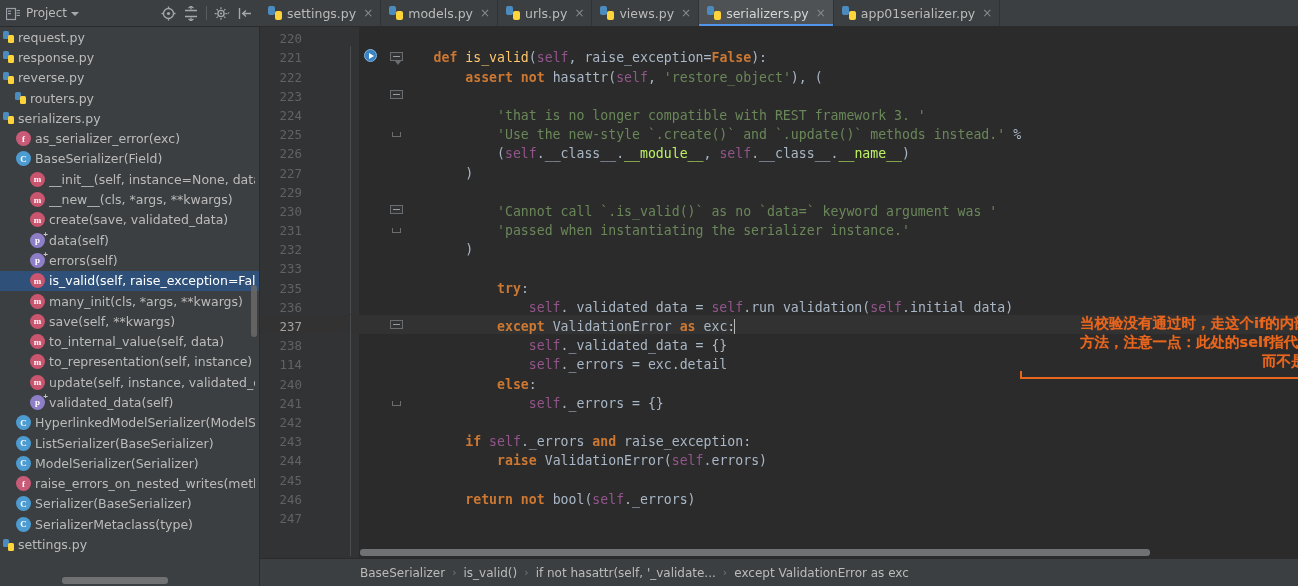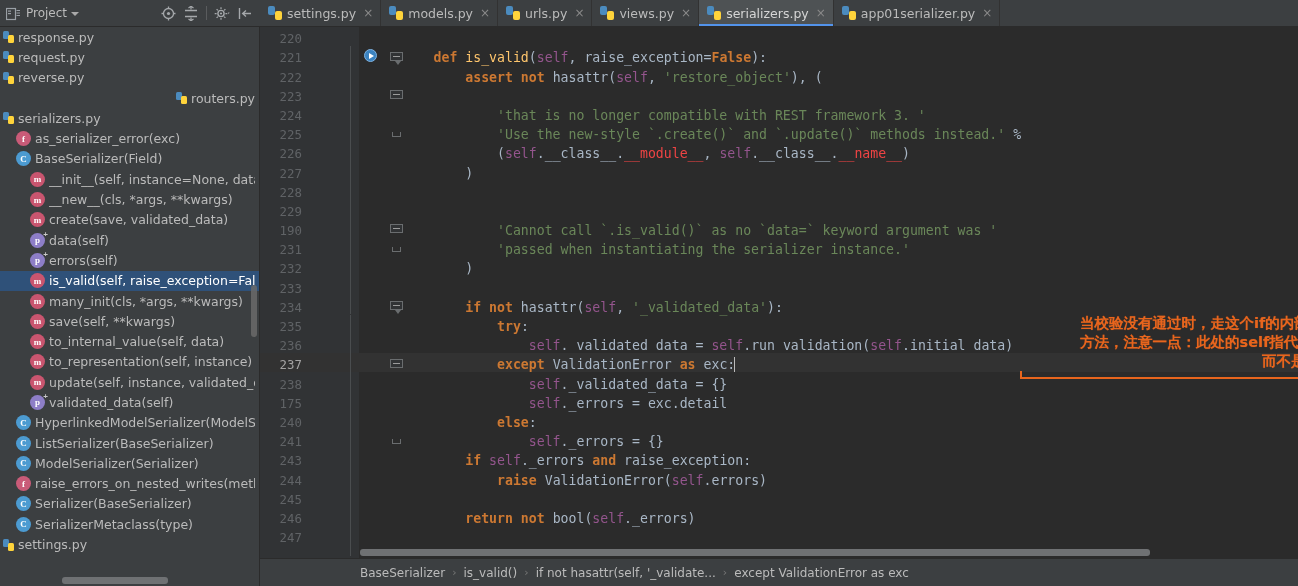--- a/index.html
+++ b/index.html
@@ -314,21 +314,21 @@
     border-left: 5px solid #ffffff;
     border-top: 3.5px solid transparent;
     border-bottom: 3.5px solid transparent;
   }
 
   
   .kw  { color: #cc7832; font-weight: bold; }
   .fn  { color: #ffc66d; }
   .slf { color: #94558d; }
   .str { color: #6a8759; }
-  .dnd { color: #ef4444; }
+  .dnd { color: #bef264; }
   .cls { color: #a9b7c6; }
   .pln { color: #a9b7c6; }
 
   .caret {
     display: inline-block;
     width: 1px;
     height: 15px;
     background: #bbbbbb;
     vertical-align: -3px;
     margin: 0 -1px;
@@ -496,37 +496,37 @@
 
   <div class="main-row">
 
     <div class="sidebar">
       <div class="tree" id="tree-root">
           <div class="tree-row" style="padding-left: 2px;">
             <span class="file-icon">
               <span class="fb fb-blue"></span>
               <span class="fb fb-yellow"></span>
             </span>
-            <span class="tree-label">response.py</span>
+            <span class="tree-label">request.py</span>
           </div>
           <div class="tree-row" style="padding-left: 2px;">
             <span class="file-icon">
               <span class="fb fb-blue"></span>
               <span class="fb fb-yellow"></span>
             </span>
-            <span class="tree-label">request.py</span>
+            <span class="tree-label">response.py</span>
           </div>
           <div class="tree-row" style="padding-left: 2px;">
             <span class="file-icon">
               <span class="fb fb-blue"></span>
               <span class="fb fb-yellow"></span>
             </span>
             <span class="tree-label">reverse.py</span>
           </div>
-          <div class="tree-row" style="padding-left: 14px; justify-content: flex-end;">
+          <div class="tree-row" style="padding-left: 14px;">
             <span class="file-icon">
               <span class="fb fb-blue"></span>
               <span class="fb fb-yellow"></span>
             </span>
             <span class="tree-label">routers.py</span>
           </div>
           <div class="tree-row" style="padding-left: 2px;">
             <span class="file-icon">
               <span class="fb fb-blue"></span>
               <span class="fb fb-yellow"></span>
@@ -632,34 +632,33 @@
         <div class="gutter"></div>
         <div class="lines" id="lines-root">
             <div class="line"><span class="lnum">220</span><span class="gut-mark"></span><span class="code"></span></div>
             <div class="line"><span class="lnum">221</span><span class="gut-mark"><span class="run-gutter-icon"></span><span class="fold-box arrow"></span></span><span class="code"><span class="pln">        </span><span class="kw">def </span><span class="fn">is_valid</span><span class="pln">(</span><span class="slf">self</span><span class="pln">, raise_exception=</span><span class="kw">False</span><span class="pln">):</span></span></div>
             <div class="line"><span class="lnum">222</span><span class="gut-mark"></span><span class="code"><span class="pln">            </span><span class="kw">assert not </span><span class="pln">hasattr(</span><span class="slf">self</span><span class="pln">, </span><span class="str">'restore_object'</span><span class="pln">), (</span></span></div>
             <div class="line"><span class="lnum">223</span><span class="gut-mark"><span class="fold-box"></span></span><span class="code"><span class="pln">                </span></span></div>
             <div class="line"><span class="lnum">224</span><span class="gut-mark"></span><span class="code"><span class="pln">                </span><span class="str">'that is no longer compatible with REST framework 3. '</span></span></div>
             <div class="line"><span class="lnum">225</span><span class="gut-mark"><span class="fold-end"></span></span><span class="code"><span class="pln">                </span><span class="str">'Use the new-style `.create()` and `.update()` methods instead.'</span><span class="pln"> %</span></span></div>
             <div class="line"><span class="lnum">226</span><span class="gut-mark"></span><span class="code"><span class="pln">                (</span><span class="slf">self</span><span class="pln">.__class__.</span><span class="dnd">__module__</span><span class="pln">, </span><span class="slf">self</span><span class="pln">.__class__.</span><span class="dnd">__name__</span><span class="pln">)</span></span></div>
             <div class="line"><span class="lnum">227</span><span class="gut-mark"></span><span class="code"><span class="pln">            )</span></span></div>
-            <div class="line"><span class="lnum">228</span><span class="gut-mark"></span><span class="code"></span></div>
             <div class="line"><span class="lnum">229</span><span class="gut-mark"></span></div>
-            <div class="line"><span class="lnum">190</span><span class="gut-mark"><span class="fold-box"></span></span><span class="code"><span class="pln">                </span><span class="str">'Cannot call `.is_valid()` as no `data=` keyword argument was '</span></span></div>
+            <div class="line"><span class="lnum">230</span><span class="gut-mark"><span class="fold-box"></span></span><span class="code"><span class="pln">                </span><span class="str">'Cannot call `.is_valid()` as no `data=` keyword argument was '</span></span></div>
             <div class="line"><span class="lnum">231</span><span class="gut-mark"><span class="fold-end"></span></span><span class="code"><span class="pln">                </span><span class="str">'passed when instantiating the serializer instance.'</span></span></div>
             <div class="line"><span class="lnum">232</span><span class="gut-mark"></span><span class="code"><span class="pln">            )</span></span></div>
             <div class="line"><span class="lnum">233</span><span class="gut-mark"></span><span class="code"></span></div>
-            <div class="line"><span class="lnum">234</span><span class="gut-mark"><span class="fold-box arrow"></span></span><span class="code"><span class="pln">            </span><span class="kw">if not </span><span class="pln">hasattr(</span><span class="slf">self</span><span class="pln">, </span><span class="str">'_validated_data'</span><span class="pln">):</span></span></div>
             <div class="line"><span class="lnum">235</span><span class="gut-mark"></span><span class="code"><span class="pln">                </span><span class="kw">try</span><span class="pln">:</span></span></div>
             <div class="line"><span class="lnum">236</span><span class="gut-mark"></span><span class="code"><span class="pln">                    </span><span class="slf">self</span><span class="pln">._validated_data = </span><span class="slf">self</span><span class="pln">.run_validation(</span><span class="slf">self</span><span class="pln">.initial_data)</span></span></div>
             <div class="line current-line"><span class="lnum">237</span><span class="gut-mark"><span class="fold-box"></span></span><span class="code"><span class="pln">                </span><span class="kw">except </span><span class="cls">ValidationError </span><span class="kw">as </span><span class="pln">exc</span><span class="pln">:</span><span class="caret"></span></span></div>
             <div class="line"><span class="lnum">238</span><span class="gut-mark"></span><span class="code"><span class="pln">                    </span><span class="slf">self</span><span class="pln">._validated_data = {}</span></span></div>
-            <div class="line"><span class="lnum">175</span><span class="gut-mark"></span><span class="code"><span class="pln">                    </span><span class="slf">self</span><span class="pln">._errors = exc.detail</span></span></div>
+            <div class="line"><span class="lnum">114</span><span class="gut-mark"></span><span class="code"><span class="pln">                    </span><span class="slf">self</span><span class="pln">._errors = exc.detail</span></span></div>
             <div class="line"><span class="lnum">240</span><span class="gut-mark"></span><span class="code"><span class="pln">                </span><span class="kw">else</span><span class="pln">:</span></span></div>
             <div class="line"><span class="lnum">241</span><span class="gut-mark"><span class="fold-end"></span></span><span class="code"><span class="pln">                    </span><span class="slf">self</span><span class="pln">._errors = {}</span></span></div>
+            <div class="line"><span class="lnum">242</span><span class="gut-mark"></span><span class="code"></span></div>
             <div class="line"><span class="lnum">243</span><span class="gut-mark"></span><span class="code"><span class="pln">            </span><span class="kw">if </span><span class="slf">self</span><span class="pln">._errors </span><span class="kw">and </span><span class="pln">raise_exception:</span></span></div>
             <div class="line"><span class="lnum">244</span><span class="gut-mark"></span><span class="code"><span class="pln">                </span><span class="kw">raise </span><span class="pln">ValidationError(</span><span class="slf">self</span><span class="pln">.errors)</span></span></div>
             <div class="line"><span class="lnum">245</span><span class="gut-mark"></span><span class="code"></span></div>
             <div class="line"><span class="lnum">246</span><span class="gut-mark"></span><span class="code"><span class="pln">            </span><span class="kw">return not </span><span class="pln">bool(</span><span class="slf">self</span><span class="pln">._errors)</span></span></div>
             <div class="line"><span class="lnum">247</span><span class="gut-mark"></span><span class="code"></span></div>
           </div>
 
         <div class="fold-rail" style="top:19px;height:268px;"></div>
         <div class="fold-rail" style="top:288px;height:241px;"></div>
 

